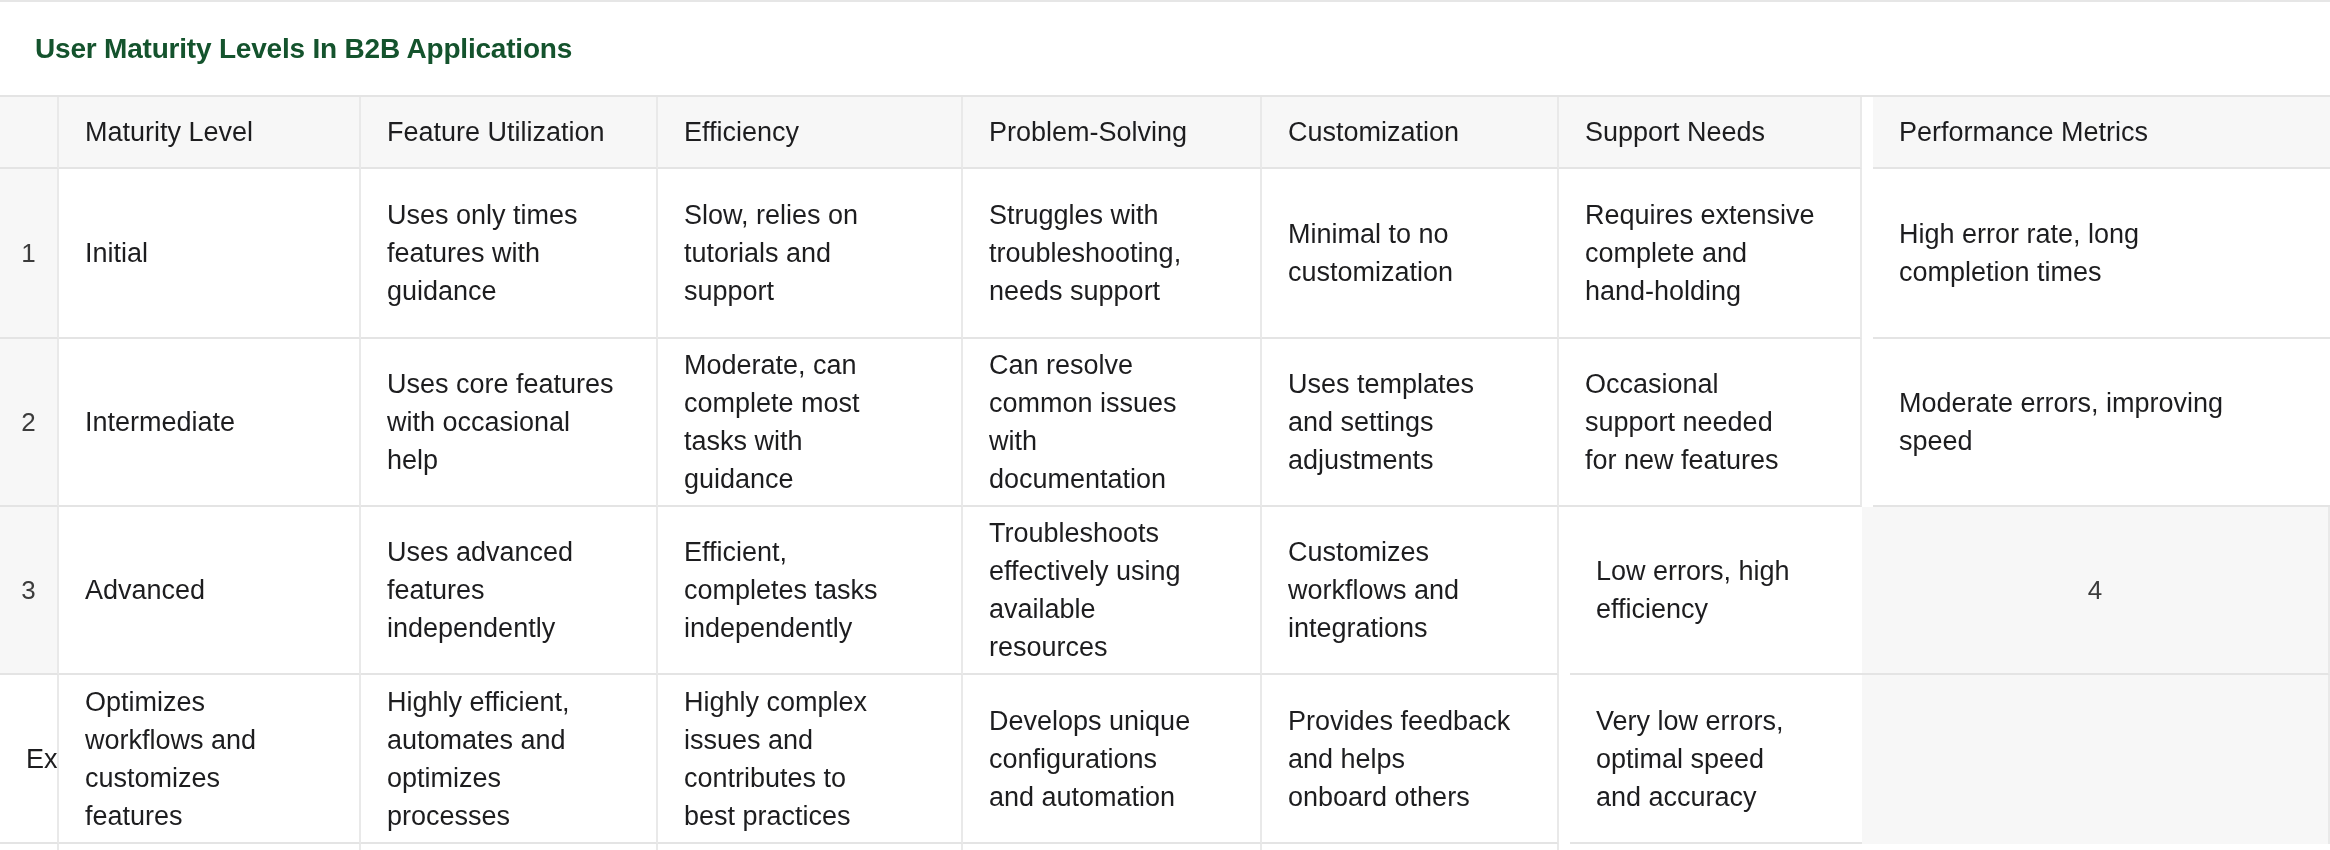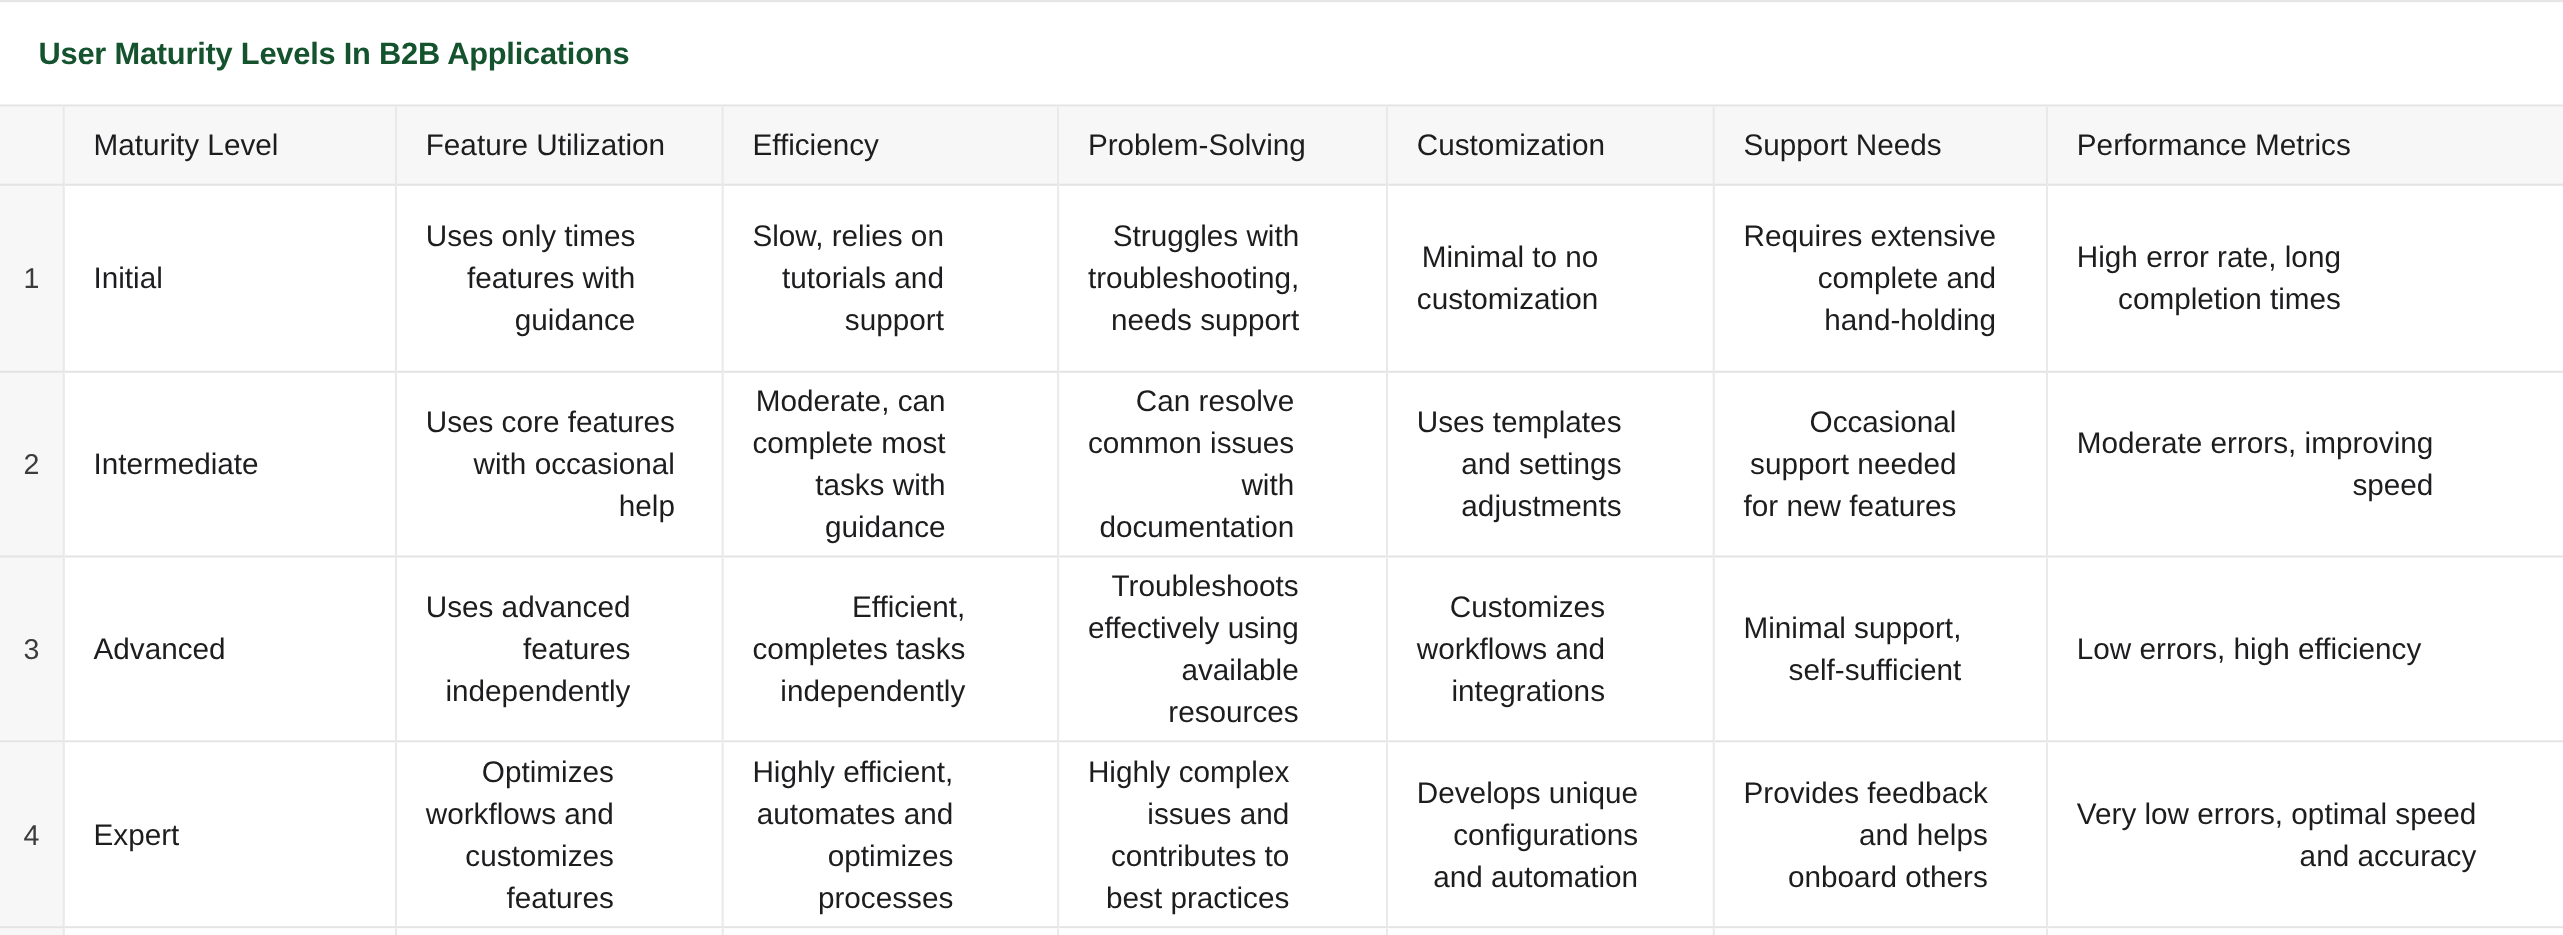--- a/index.html
+++ b/index.html
@@ -26,23 +26,22 @@
   }
 
   .hcell, .ncell, .cell, .pcell {
     border-right: 2px solid #e9e9e9;
     border-bottom: 2px solid #e4e4e4;
     display: flex; align-items: center;
     font-size: 27px; line-height: 38px;
     padding: 0 26px;
     white-space: pre-line;
     overflow: hidden;
-    text-align: right;
   }
-  .last-col { border-right: none; }
+  .last-col { border-right: none; margin-left: 11px; }
 
   .hcell { background: #f7f7f7; font-weight: 400; color: #1d1d1f; }
   .ncell { background: #f7f7f7; justify-content: center; padding: 0; font-size: 26px; color: #3c3c3c; }
   .cell  { background: #ffffff; }
   .pcell { background: #ffffff; border-bottom: none; }
   .pcell.num { background: #f7f7f7; }
 </style>
 </head>
 <body>
 
@@ -110,22 +109,20 @@
   <div class="cell">Efficient,
 completes tasks
 independently</div>
   <div class="cell">Troubleshoots
 effectively using
 available
 resources</div>
   <div class="cell">Customizes
 workflows and
 integrations</div>
-  <div class="cell">Minimal support,
-self-sufficient</div>
   <div class="cell last-col">Low errors, high efficiency</div>
 
   <div class="ncell">4</div>
   <div class="cell">Expert</div>
   <div class="cell">Optimizes
 workflows and
 customizes
 features</div>
   <div class="cell">Highly efficient,
 automates and

